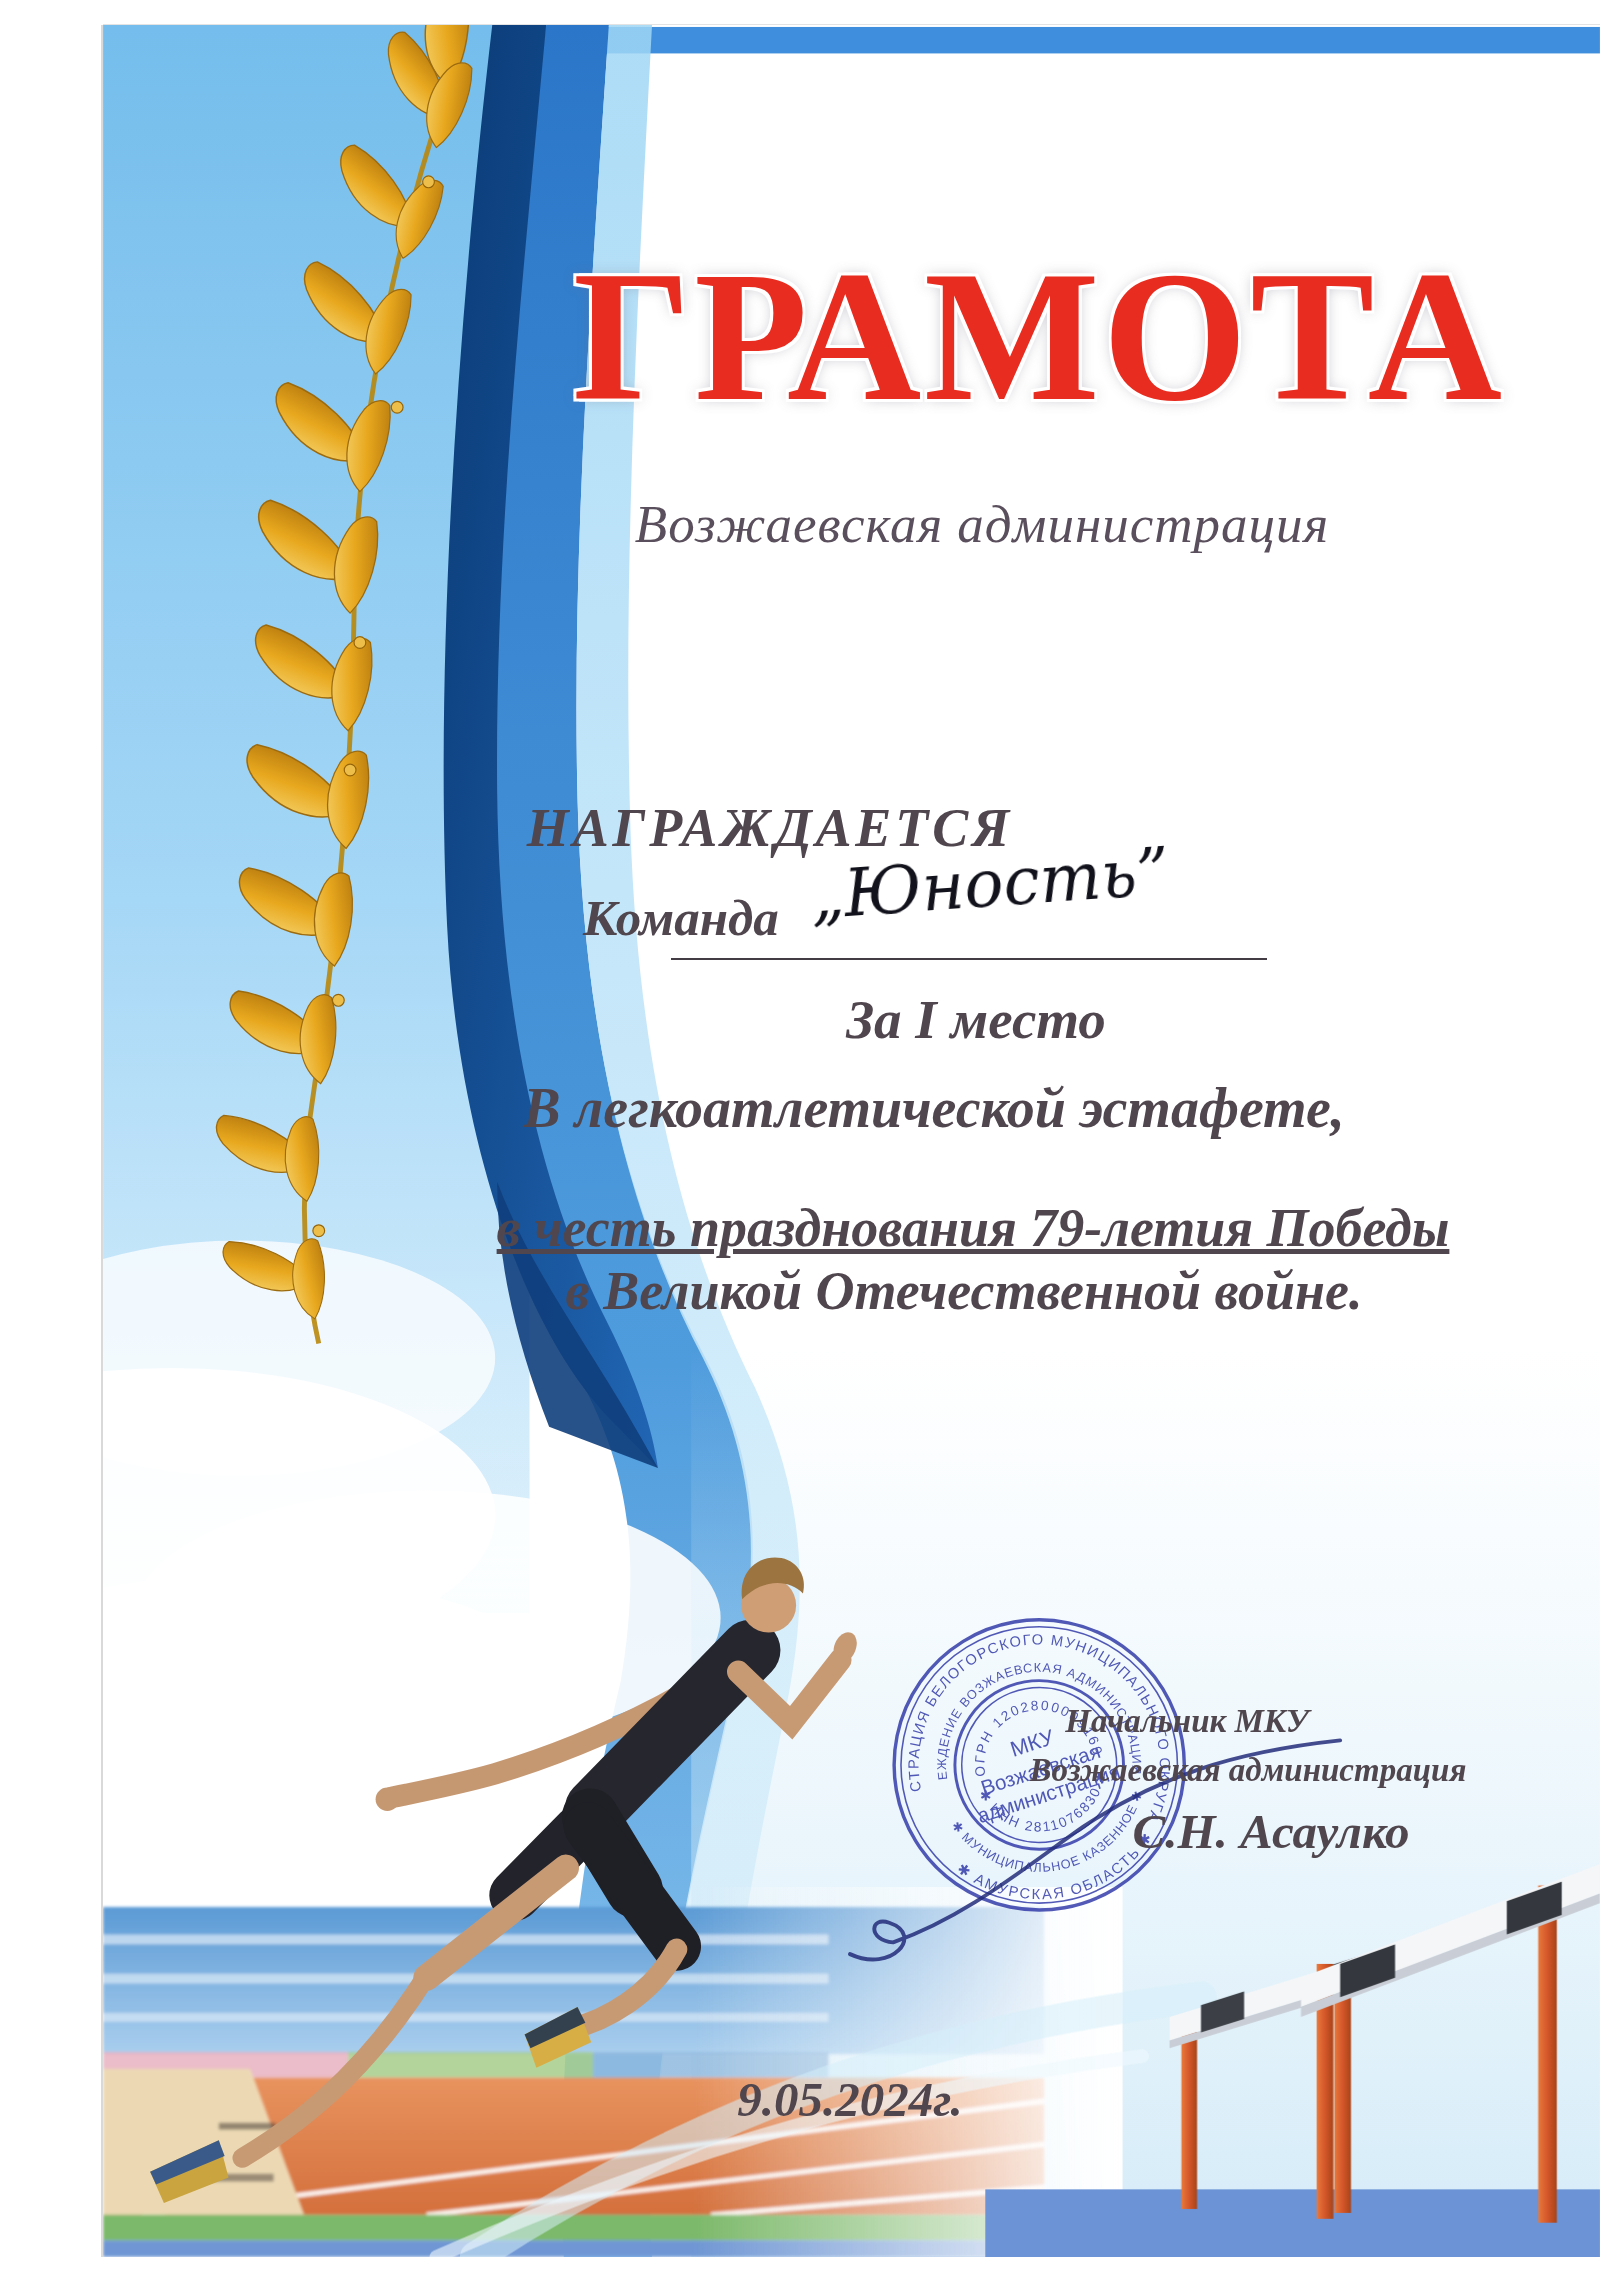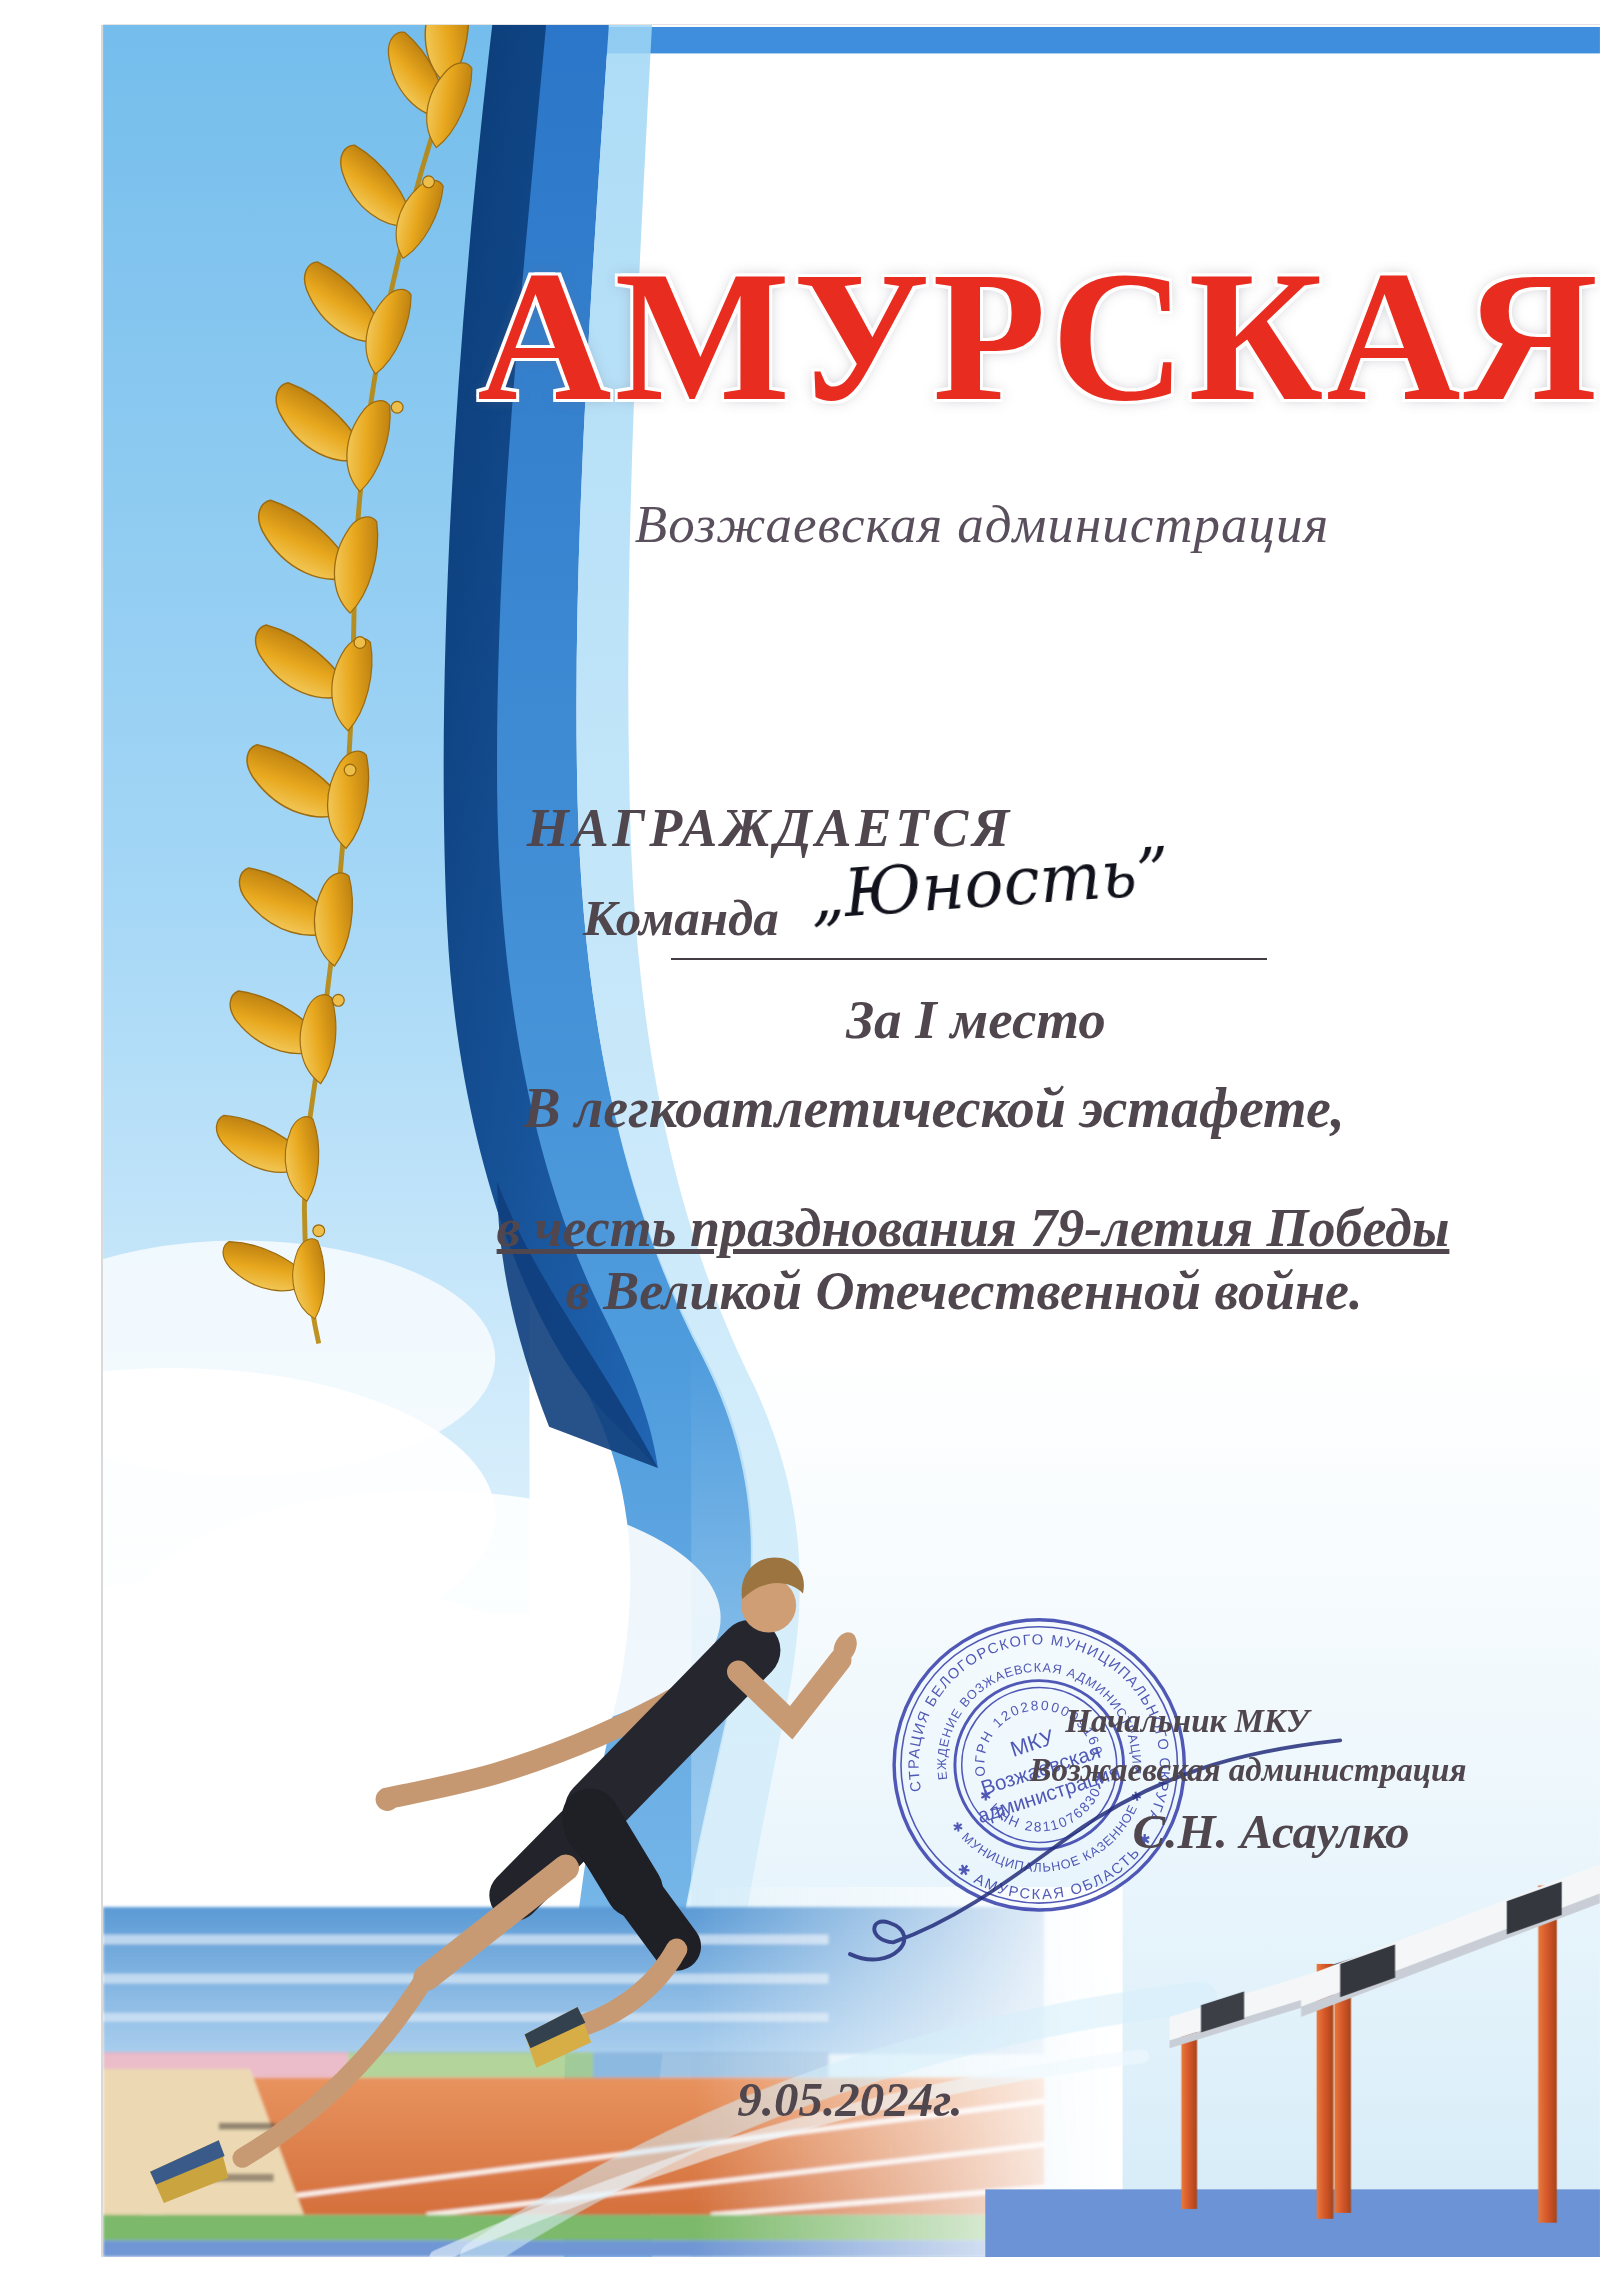--- a/index.html
+++ b/index.html
@@ -243,21 +243,21 @@
             <text y="-16" font-size="22">МКУ</text>
             <text y="12" font-size="21">Возжаевская</text>
             <text y="38" font-size="21">администрация</text>
           </g>
         </g>
       </g>
 
       <path d="M762,1968 C805,1988 838,1948 802,1936 C782,1929 780,1954 806,1956 C880,1930 940,1880 1000,1838 C1075,1788 1150,1762 1262,1750" fill="none" stroke="#232d7a" stroke-width="4" stroke-linecap="round" opacity="0.85"></path>
     </svg>
 
-    <div class="txt title" style="left:936px;top:218px;">АМУРСКАЯ</div>
+    <div class="txt title" style="left:936px;top:218px;">ГРАМОТА</div>
 
     <div class="txt org" style="left:879px;top:469px;">Возжаевская администрация</div>
 
     <div class="txt body-b heading" style="left:667px;top:772px;">НАГРАЖДАЕТСЯ</div>
 
     <div class="txt body-b team-label" style="left:578px;top:864px;">Команда</div>
     <div class="txt team-name" style="left:887px;top:821px;">„Юность”</div>
     <div class="fill-line" style="left:568px;top:933px;width:596px;"></div>
 
     <div class="txt body-b place" style="left:833px;top:963px;">За I место</div>

